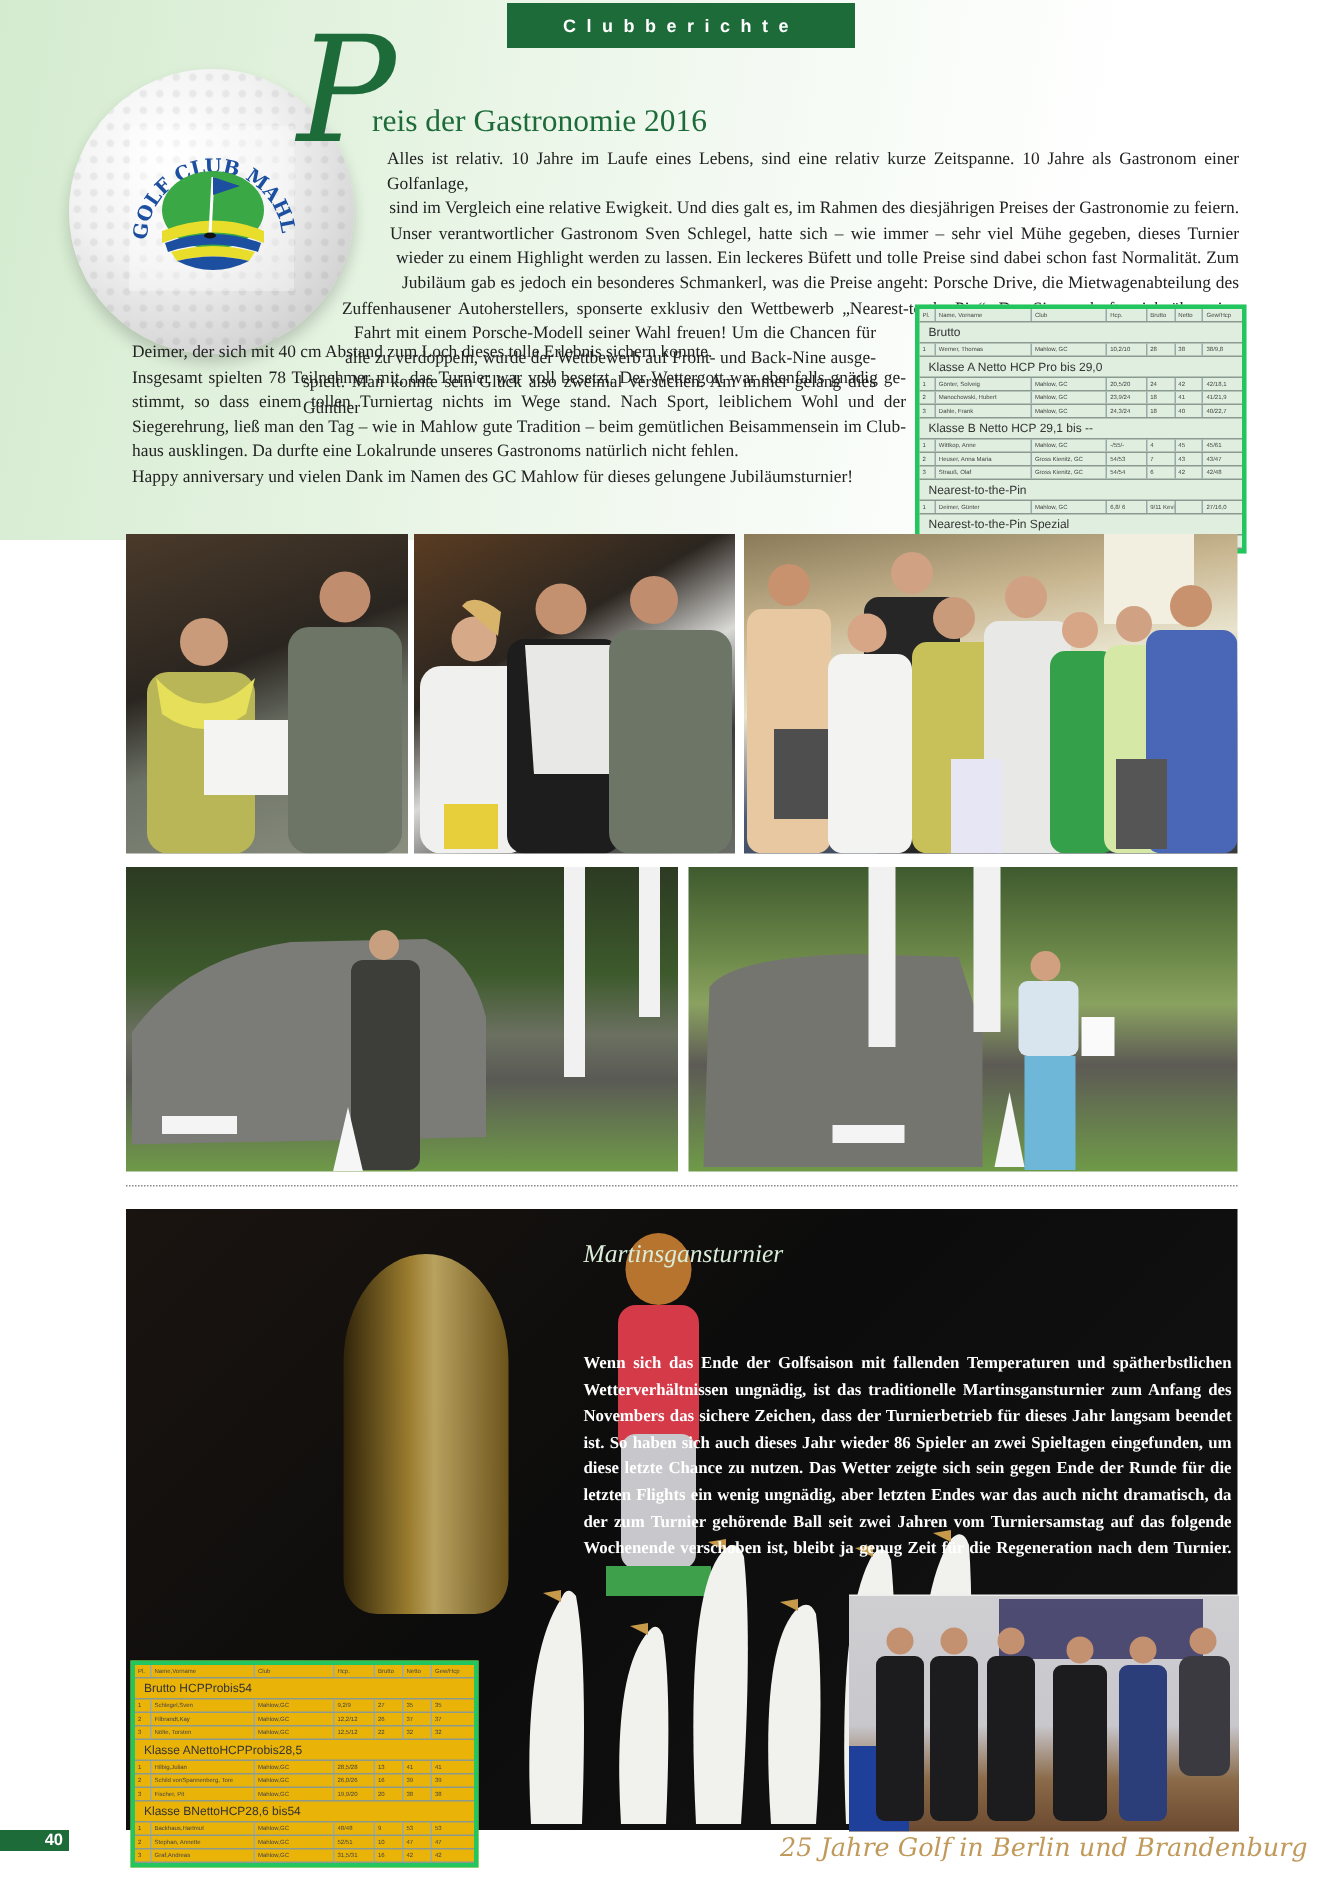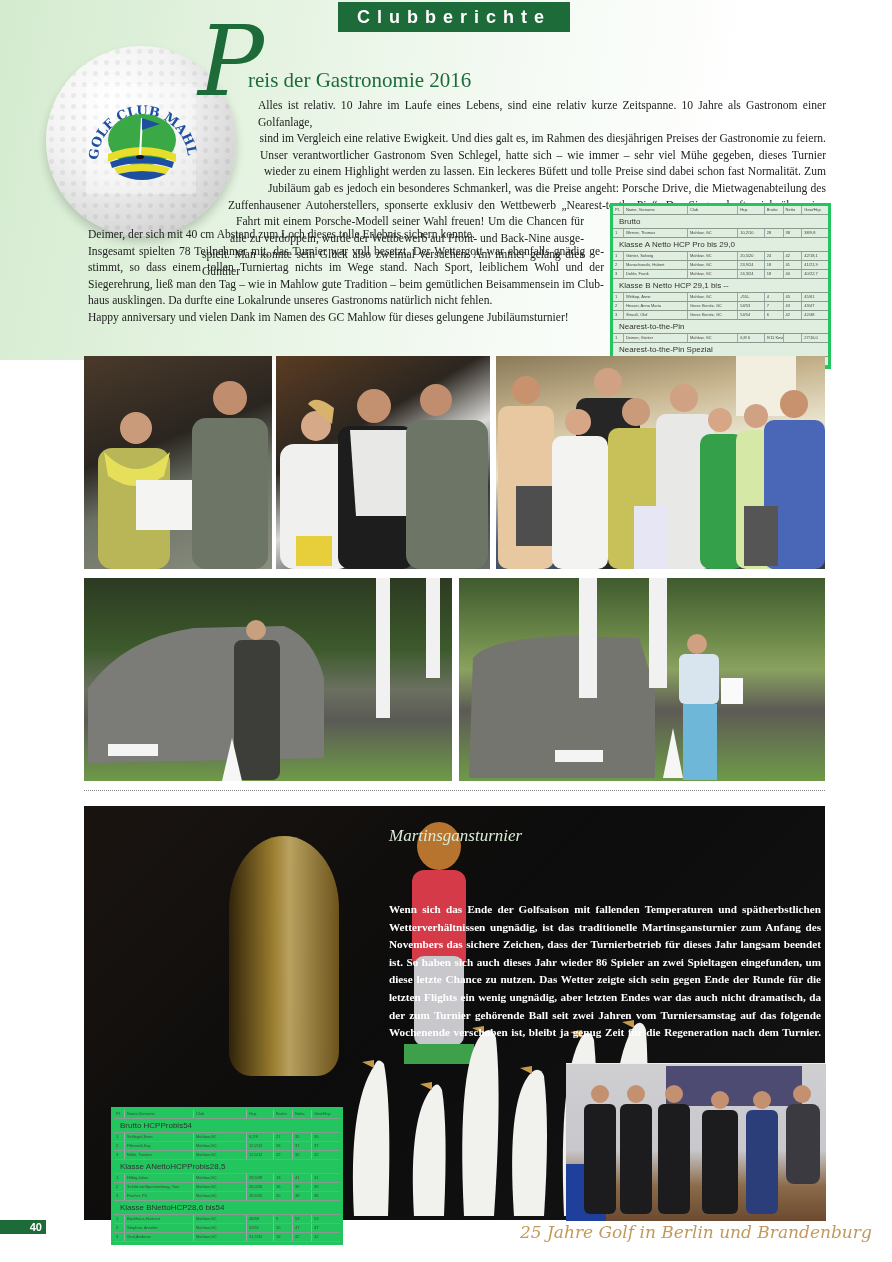--- a/index.html
+++ b/index.html
@@ -1,35 +1,35 @@
 <!DOCTYPE html>
 <html><head>
 <meta charset="utf-8">
 <style>
   html,body{margin:0;padding:0;}
   body{width:892px;height:1262px;position:relative;overflow:hidden;background:#fff;font-family:"Liberation Serif","DejaVu Serif",serif;}
   .bg-gradient{position:absolute;left:0;top:0;width:892px;height:360px;
     background:linear-gradient(100deg,#d4ebcf 0%,#e3f2df 25%,#f4faf3 55%,#ffffff 80%);}
   .section-tab{position:absolute;left:338px;top:2px;width:232px;height:30px;background:#1e6b3a;color:#fff;
-    font-family:"Liberation Sans","DejaVu Sans",sans-serif;font-weight:bold;font-size:18px;letter-spacing:7px;
+    font-family:"Liberation Sans","DejaVu Sans",sans-serif;font-weight:bold;font-size:12px;letter-spacing:7px;
     display:flex;align-items:center;justify-content:center;}
   .golfball{position:absolute;left:46px;top:46px;width:190px;height:190px;border-radius:50%;
     background:radial-gradient(circle at 35% 30%,#ffffff 0%,#f2f2f2 40%,#d5d5d5 75%,#b8b8b8 100%);
     box-shadow:0 6px 10px rgba(0,0,0,0.18);}
   .golfball .dimples{position:absolute;inset:0;border-radius:50%;
     background-image:radial-gradient(circle,rgba(0,0,0,0.06) 2px,transparent 3px);background-size:11px 11px;}
   .logo-svg{position:absolute;left:30px;top:28px;width:130px;height:130px;}
   .drop-cap{position:absolute;left:198px;top:12px;font-family:"DejaVu Serif",serif;font-style:italic;font-size:98px;color:#1e6b3a;line-height:1;}
   .title1{position:absolute;left:248px;top:68px;font-size:21px;color:#1e6b3a;}
   .article1{position:absolute;font-size:11.6px;line-height:16.6px;color:#222;text-align:justify;}
   .p1a{left:258px;top:98px;width:568px;text-align:justify;}
   .p1b{left:88px;top:227px;width:516px;}
   .results-table{position:absolute;border:3px solid #22c55e;font-family:"Liberation Sans","DejaVu Sans",sans-serif;color:#444;}
   .rt1{left:610px;top:203px;width:215px;background:#dfeede;}
-  .rt2{left:87px;top:1107px;width:226px;background:#22c55e;margin-left:24px;}
+  .rt2{left:87px;top:1107px;width:226px;background:#eab308;}
   .results-table .hdr,.results-table .row{display:flex;font-size:4px;line-height:6px;border-bottom:1px solid #8a9a90;}
   .results-table .cat{font-size:8px;line-height:11px;padding:1px 6px;border-bottom:1px solid #8a9a90;color:#333;}
   .results-table .c{padding:1px 2px;border-right:1px solid #9aa;overflow:hidden;white-space:nowrap;}
   .results-table .c:last-child{border-right:none;}
   .cpl{width:6px;} .cname{width:60px;} .cclub{width:46px;} .chcp{width:22px;} .cb{width:14px;} .cn{width:14px;} .cg{width:22px;}
   .rt2 .cname{width:64px;} .rt2 .cclub{width:48px;}
   .photo{position:absolute;overflow:hidden;}
   .ph1{left:84px;top:356px;width:188px;height:213px;background:linear-gradient(160deg,#4a3a2a 0%,#2a2520 40%,#6c7266 60%,#8a8f80 100%);}
   .ph2{left:276px;top:356px;width:214px;height:213px;background:linear-gradient(150deg,#5a3c22 0%,#2c2620 35%,#d9d9d6 55%,#3a3a3a 75%,#6b6e68 100%);}
   .ph3{left:496px;top:356px;width:329px;height:213px;background:linear-gradient(170deg,#8a7a58 0%,#c8b690 25%,#e9e4cf 45%,#4a5a7a 70%,#3a3a3a 100%);}

